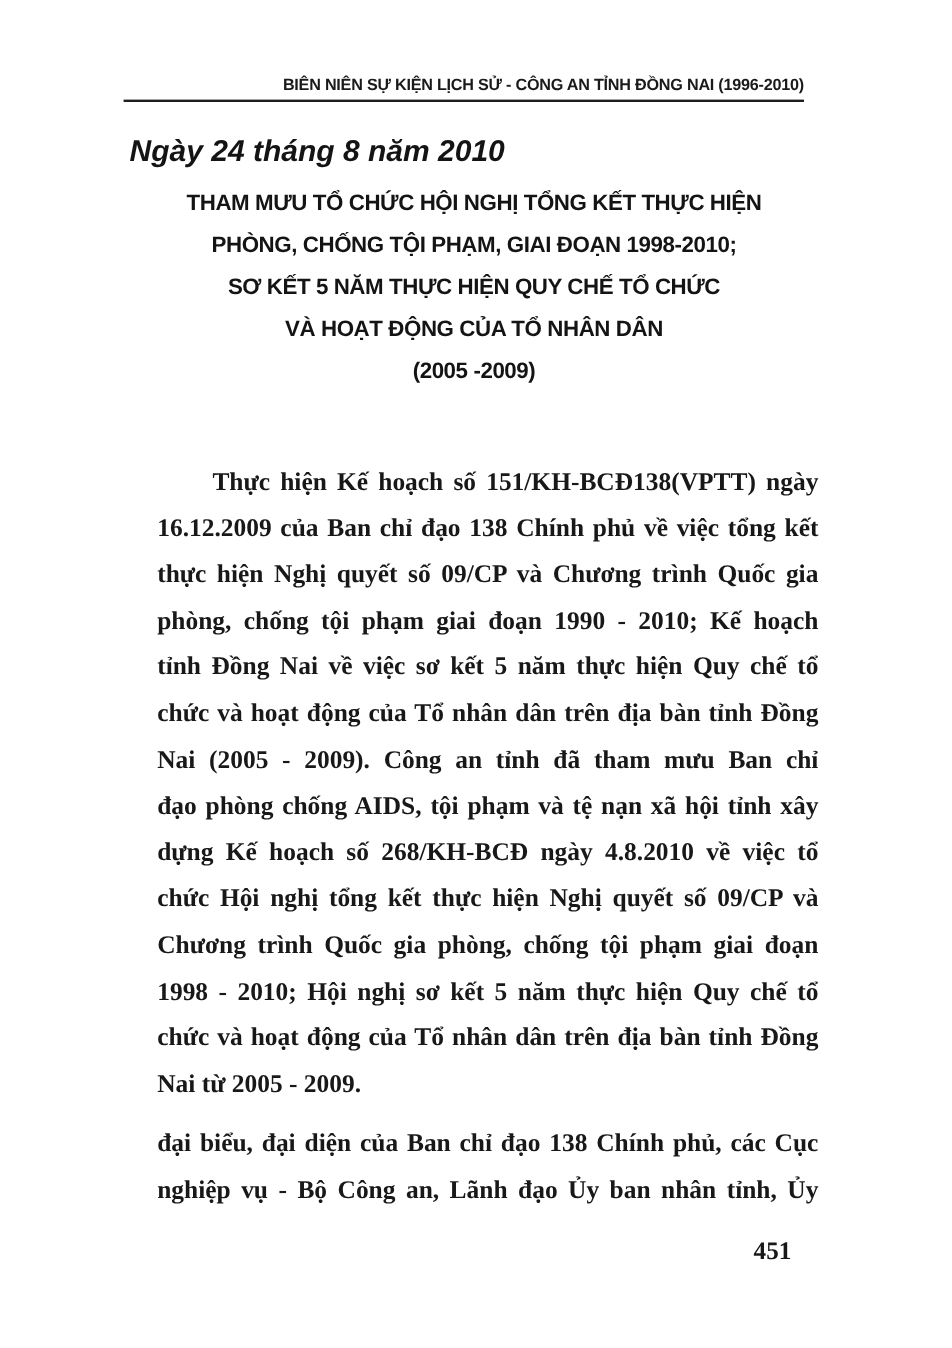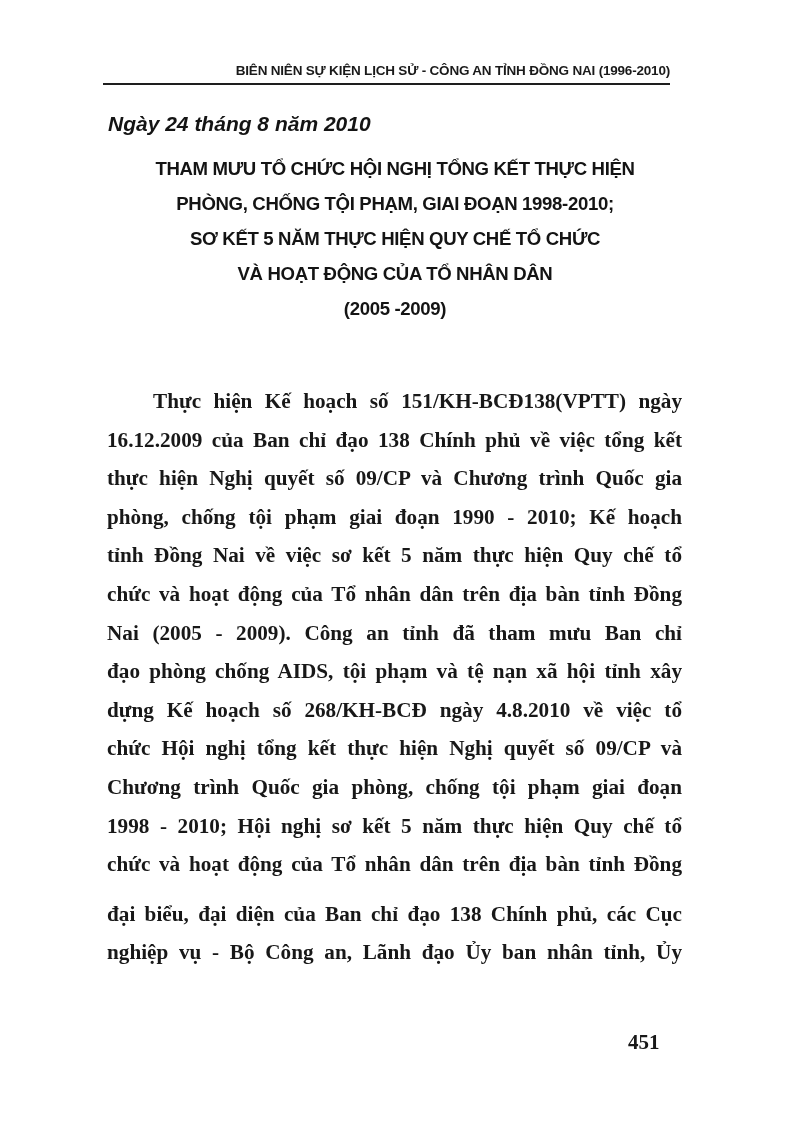--- a/index.html
+++ b/index.html
@@ -13,37 +13,37 @@
     text-align: right;
     font-family: "Liberation Sans", sans-serif; font-weight: bold;
     font-size: 13.5px; letter-spacing: -0.2px; color: #1a1a1a;
   }
   .header-rule {
     position: absolute; left: 103px; top: 83px; width: 567px; height: 2px; background: #1e1e1e;
   }
   .date-line {
     position: absolute; left: 108px; top: 112px;
     font-family: "Liberation Sans", sans-serif; font-weight: bold; font-style: italic;
-    font-size: 21px; color: #141414;
+    font-size: 25px; color: #141414;
   }
   .title {
     position: absolute; left: 108px; width: 574px; top: 151px;
     text-align: center;
     font-family: "Liberation Sans", sans-serif; font-weight: bold;
     font-size: 18.6px; line-height: 35px; letter-spacing: -0.35px; color: #141414;
   }
   .title div { white-space: nowrap; }
   .body-text {
     position: absolute; left: 107px; width: 575px; top: 382px;
     font-family: "Liberation Serif", serif; font-weight: bold;
     font-size: 21.2px; line-height: 38.6px; color: #181818;
   }
   .para { margin: 0; }
   .para + .para { margin-top: 11px; }
-  .line { white-space: nowrap; text-align: justify; text-align-last: justify; display: block; }
+  .line { white-space: nowrap; text-align: justify; text-align-last: justify; display: block; margin-left: 24px; }
   .line.first { padding-left: 46px; }
   .line.last { text-align-last: left; }
   .page-number {
     position: absolute; left: 628px; top: 1030px; width: 52px; 
     font-family: "Liberation Serif", serif; font-weight: bold; font-size: 21px; color: #181818;
   }
 </style>
 </head>
 <body>
 
@@ -69,20 +69,21 @@
       <span class="line">phòng, chống tội phạm giai đoạn 1990 - 2010; Kế hoạch</span>
       <span class="line">tỉnh Đồng Nai về việc sơ kết 5 năm thực hiện Quy chế tổ</span>
       <span class="line">chức và hoạt động của Tổ nhân dân trên địa bàn tỉnh Đồng</span>
       <span class="line">Nai (2005 - 2009). Công an tỉnh đã tham mưu Ban chỉ</span>
       <span class="line">đạo phòng chống AIDS, tội phạm và tệ nạn xã hội tỉnh xây</span>
       <span class="line">dựng Kế hoạch số 268/KH-BCĐ ngày 4.8.2010 về việc tổ</span>
       <span class="line">chức Hội nghị tổng kết thực hiện Nghị quyết số 09/CP và</span>
       <span class="line">Chương trình Quốc gia phòng, chống tội phạm giai đoạn</span>
       <span class="line">1998 - 2010; Hội nghị sơ kết 5 năm thực hiện Quy chế tổ</span>
       <span class="line">chức và hoạt động của Tổ nhân dân trên địa bàn tỉnh Đồng</span>
+      <span class="line last">Nai từ 2005 - 2009.</span>
     </div>
     <div class="para">
       <span class="line">đại biểu, đại diện của Ban chỉ đạo 138 Chính phủ, các Cục</span>
       <span class="line">nghiệp vụ - Bộ Công an, Lãnh đạo Ủy ban nhân tỉnh, Ủy</span>
     </div>
   </div>
 
   <div class="page-number">451</div>
 </div>
 

